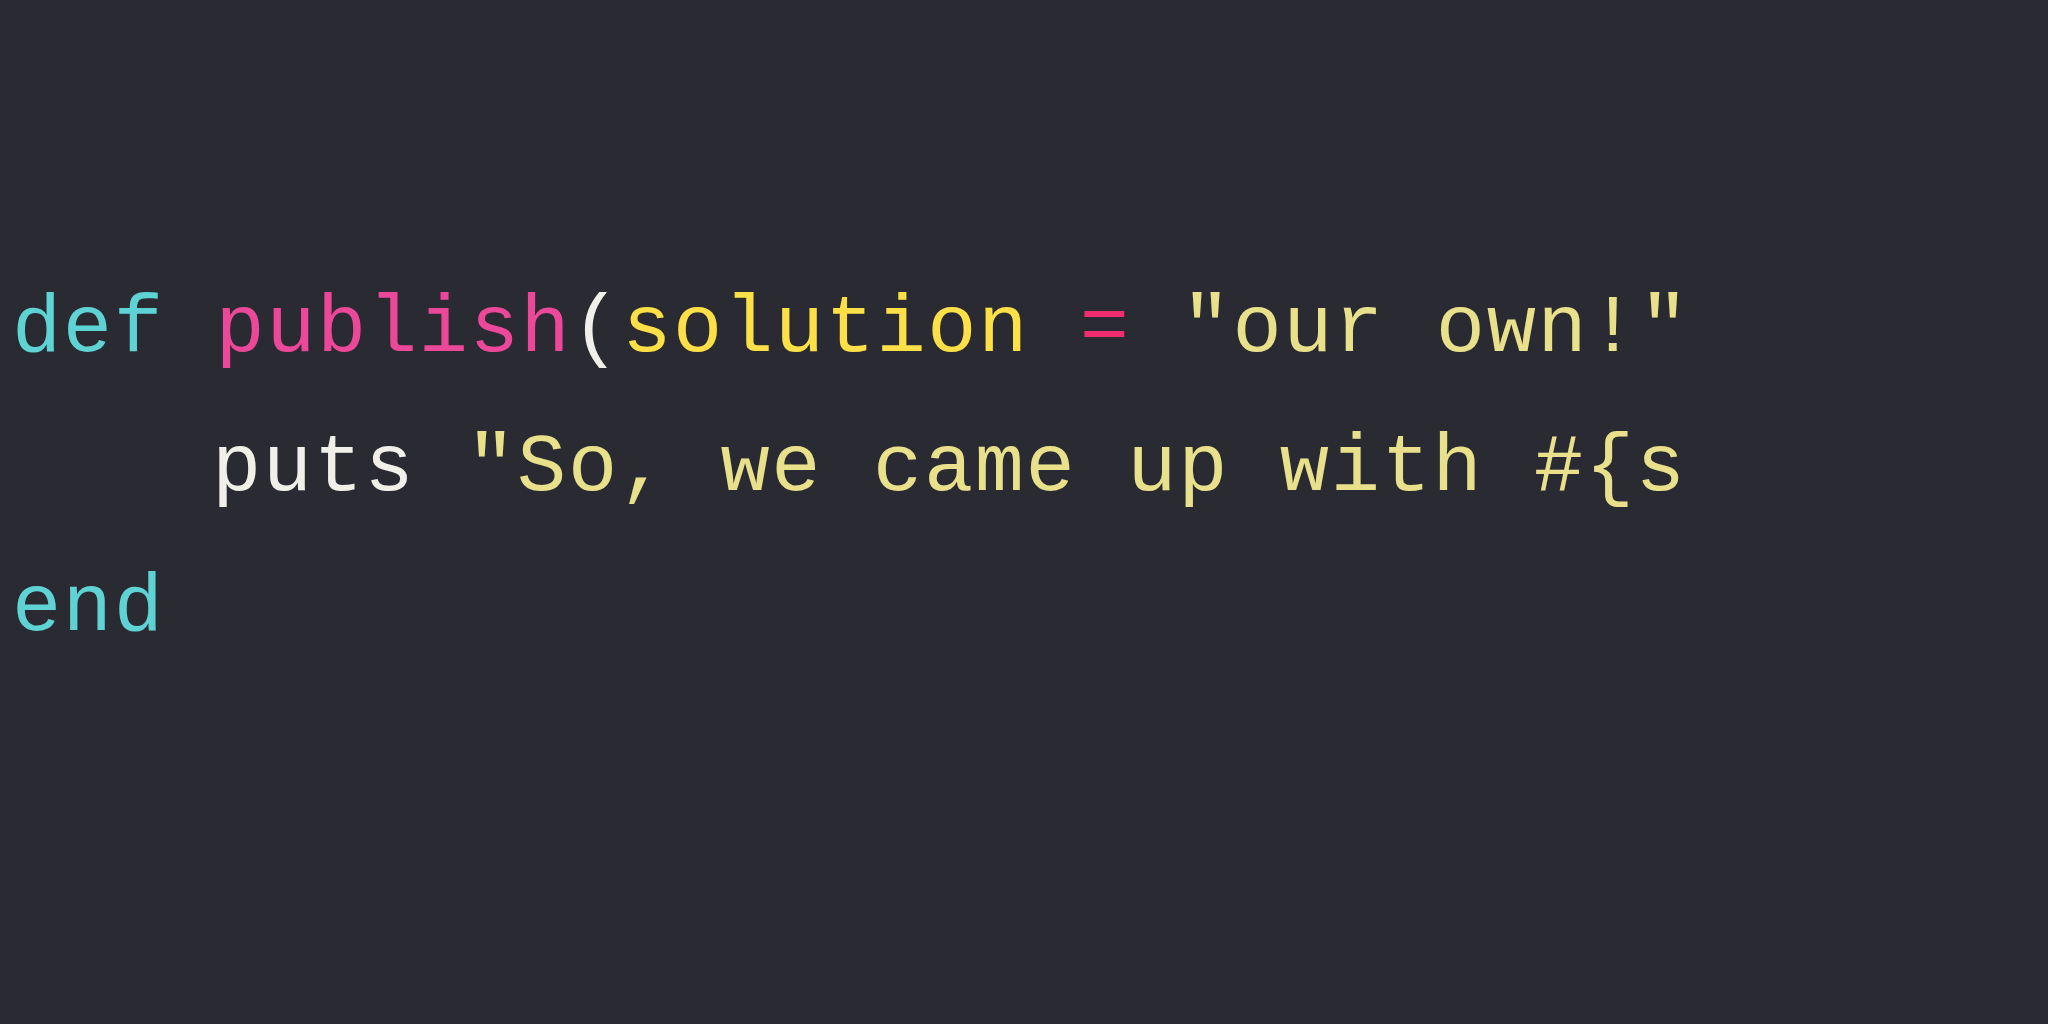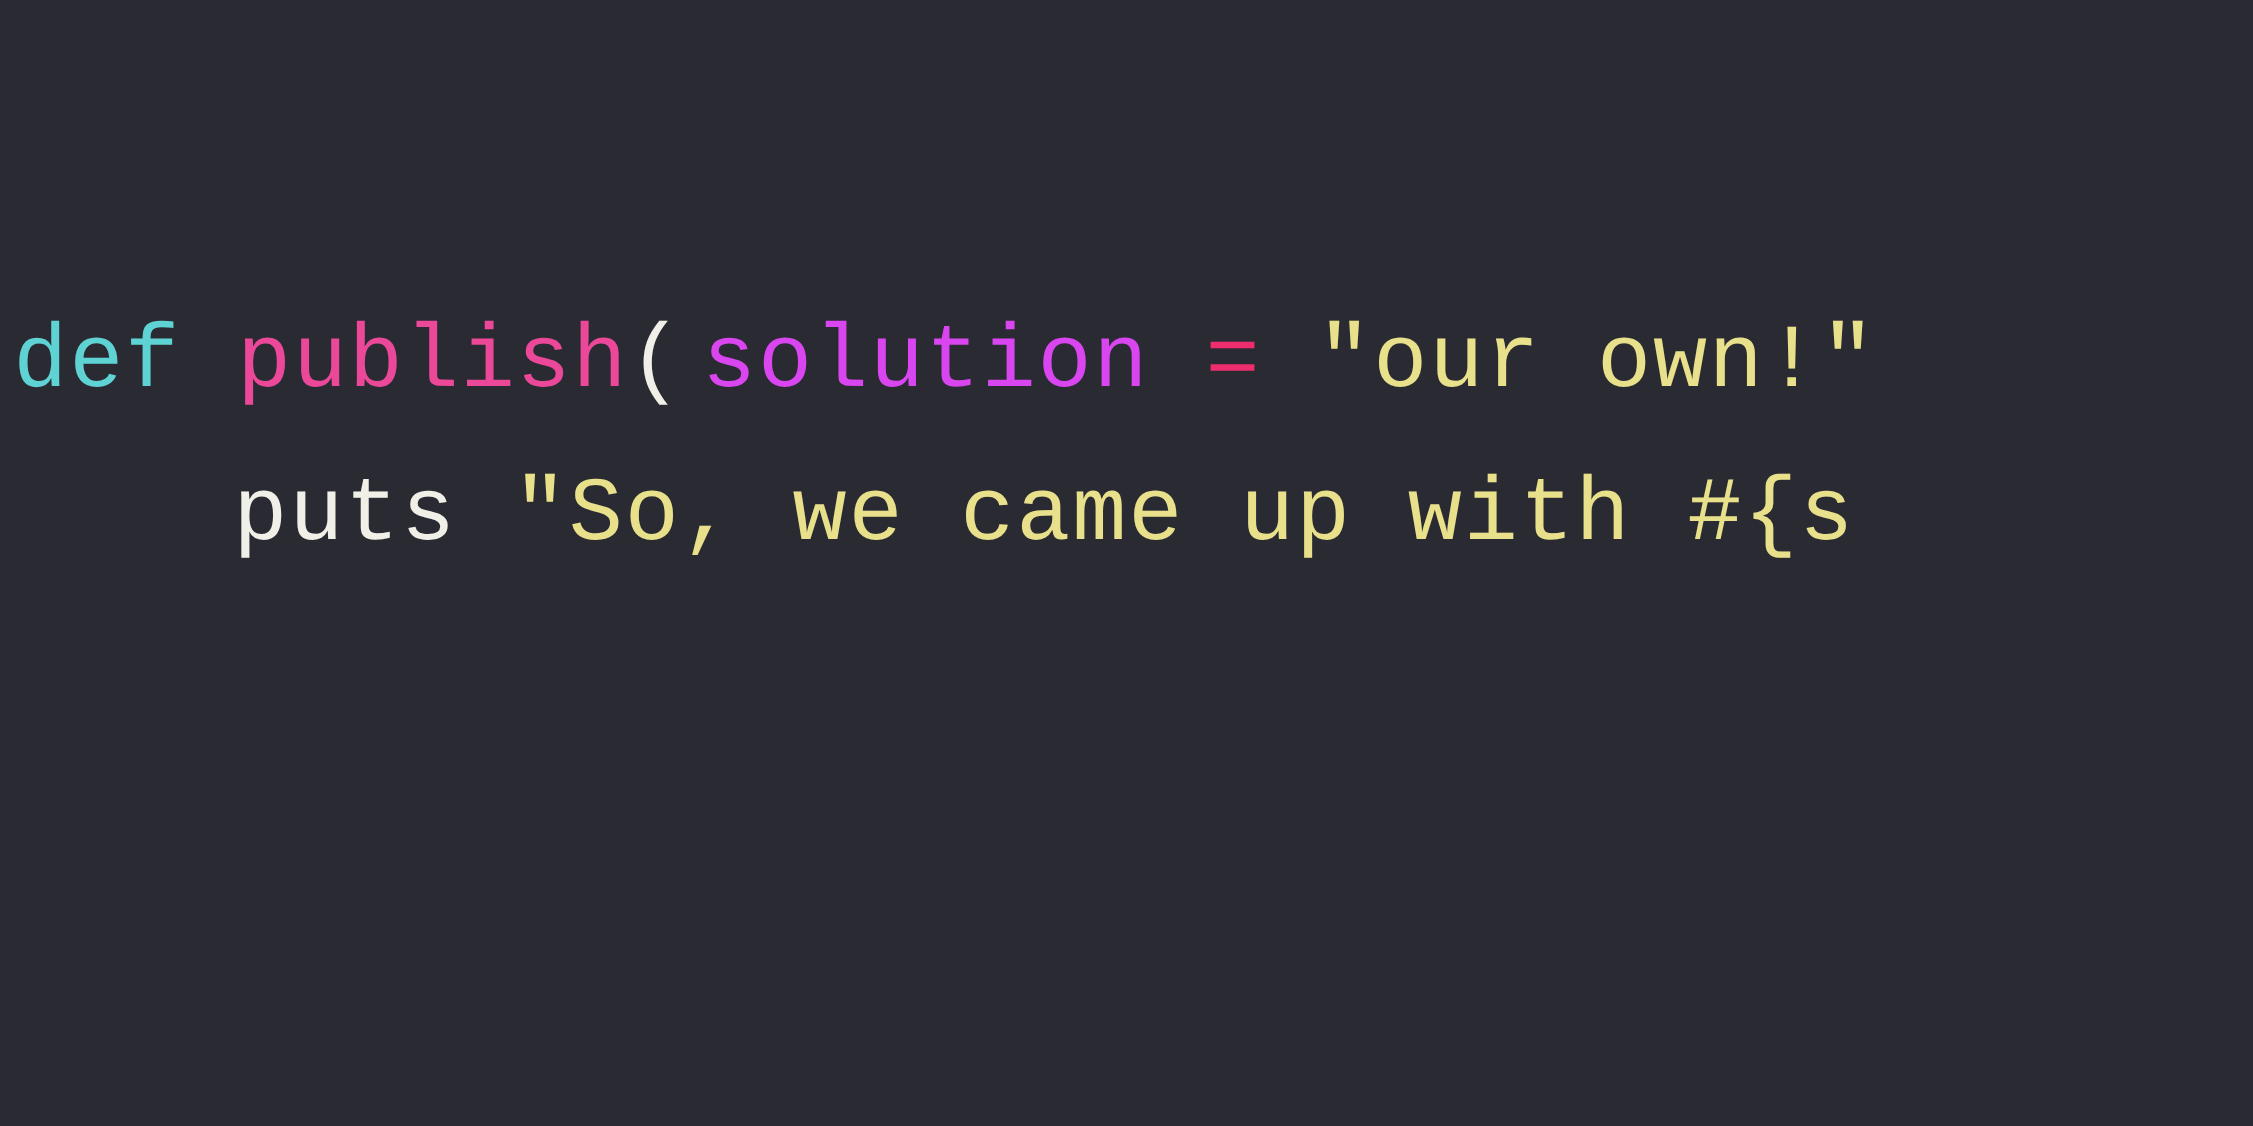--- a/index.html
+++ b/index.html
@@ -34,22 +34,21 @@
       color: #5fd3d3;
       text-align: right;
     }
     .method-name {
       color: #ec4899;
     }
     .punct {
       color: #f0f0e8;
     }
     .param {
-      color: #d946ef;
-      margin-left: 16px;
+      color: #fde047;
     }
     .operator {
       color: #ed2d6e;
     }
     .string {
       color: #e8e08a;
     }
     .ident {
       color: #f0f0e8;
       margin-top: 12px;
@@ -58,13 +57,16 @@
 </head>
 <body>
 
 <div class="code-container">
   <span class="line">
     <span class="keyword">def</span><span class="punct"> </span><span class="method-name">publish</span><span class="punct">(</span><span class="param">solution</span><span class="punct"> </span><span class="operator">=</span><span class="punct"> </span><span class="string">"our own!"</span><span class="punct"></span>
   </span>
   <span class="line">
     <span class="indent"></span><span class="ident">puts</span><span class="punct"> </span><span class="string">"So, we came up with </span><span class="string">#{</span><span class="string">s</span>
   </span>
+  <span class="line">
+    <span class="keyword">end</span>
+  </span>
 </div>
 
 </body></html>

